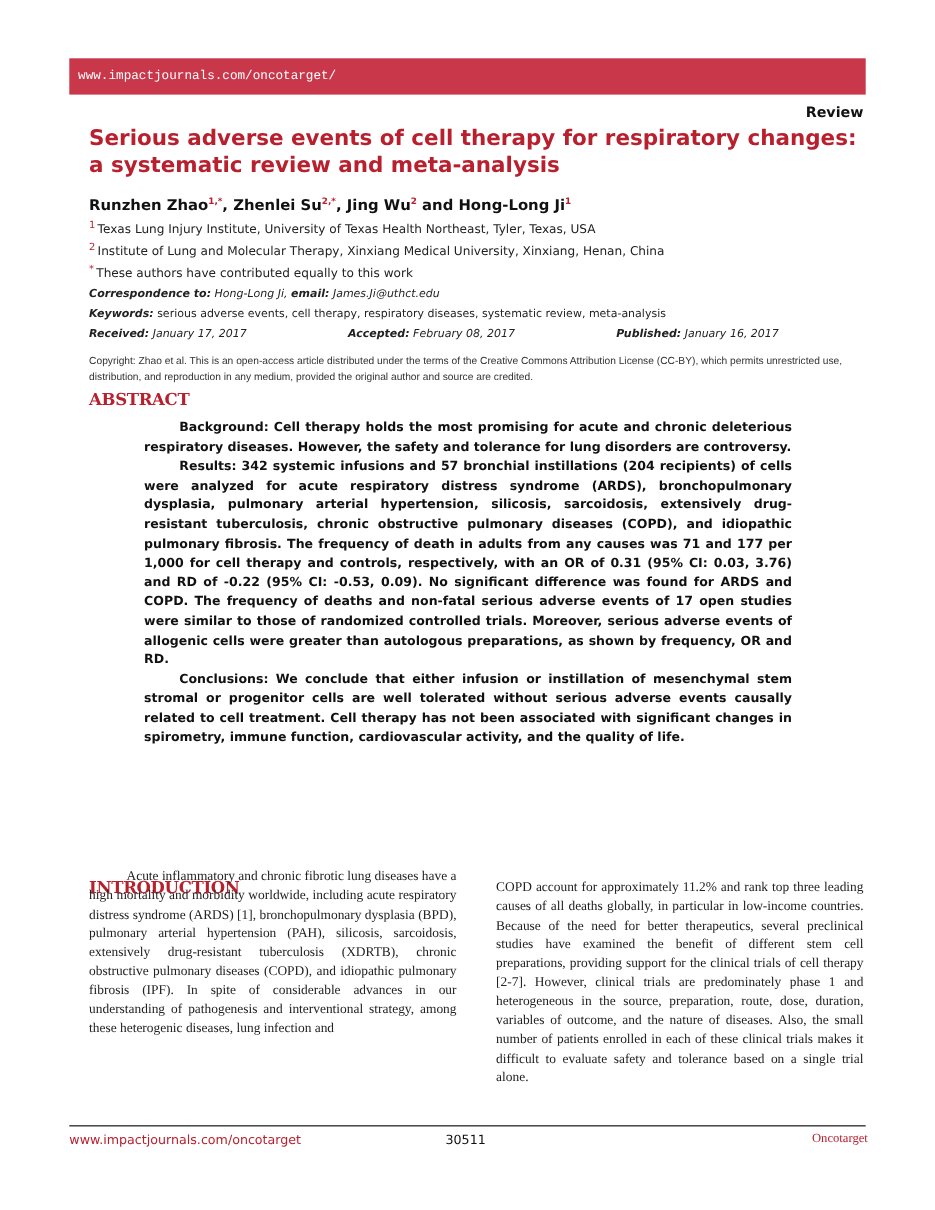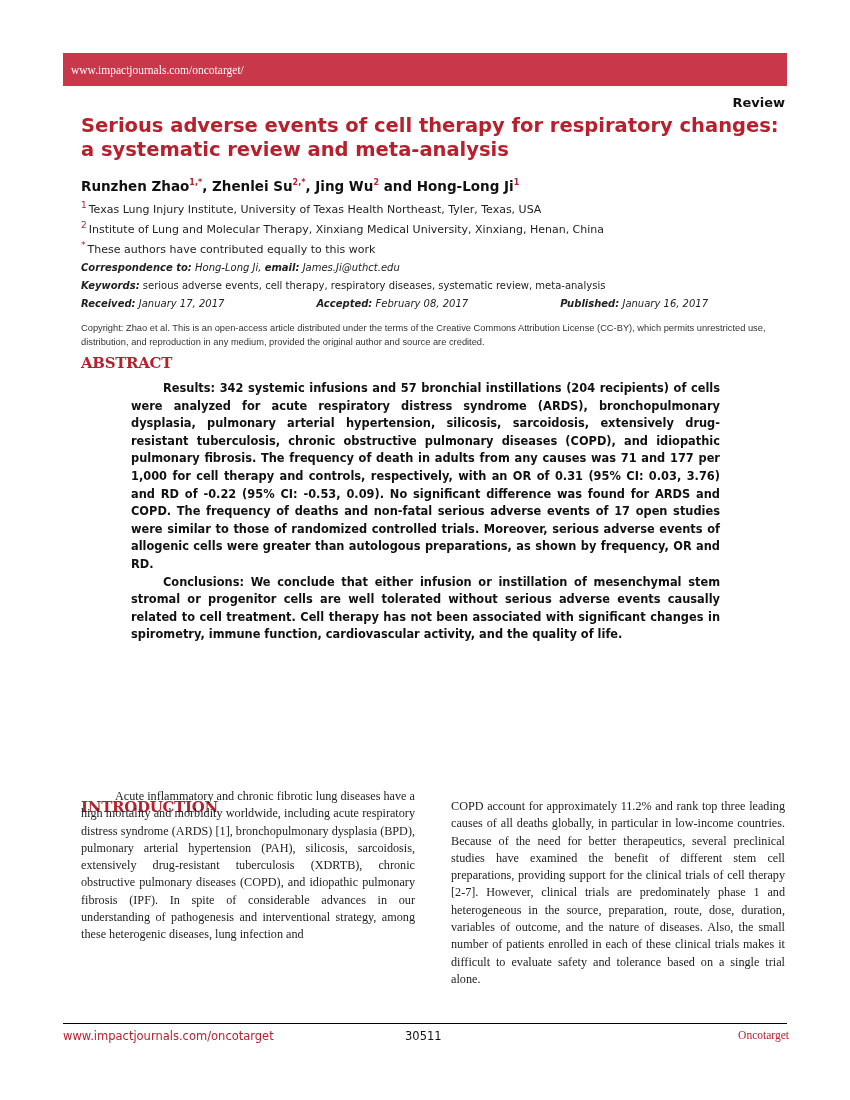--- a/index.html
+++ b/index.html
@@ -2,21 +2,21 @@
 <html><head>
 <meta charset="utf-8">
 <style>
   html, body { margin: 0; padding: 0; background: #ffffff; }
   body { width: 850px; height: 1100px; position: relative; overflow: hidden; color: #1a1a1a; }
   .banner {
     position: absolute; left: 63px; top: 53px; width: 724px; height: 33px;
     background: #c8374a; color: #ffffff;
     display: flex; align-items: center; justify-content: space-between;
     box-sizing: border-box; padding: 14px 8px;
-    font-family: Liberation Serif, serif;
+    font-family: Liberation Mono, monospace;
   }
   .banner .url { font-size: 11.5px; }
   .banner .cite { font-size: 14px; font-weight: bold; }
   .article-type {
     position: absolute; right: 65px; top: 95px;
     font-family: "DejaVu Sans", sans-serif; font-weight: bold; font-size: 13px; color: #111;
   }
   .title {
     position: absolute; left: 81px; top: 114px; width: 710px;
     font-family: "DejaVu Sans", sans-serif; font-weight: bold; font-size: 19.5px; line-height: 24px;
@@ -112,20 +112,21 @@
   <span class="d"><b>Received:</b> <span>January 17, 2017</span></span>
   <span class="d"><b>Accepted:</b> <span>February 08, 2017</span></span>
   <span class="d"><b>Published:</b> <span>January 16, 2017</span></span>
 </div>
 
 <div class="copyright">Copyright: Zhao et al. This is an open-access article distributed under the terms of the Creative Commons Attribution License (CC-BY), which permits unrestricted use, distribution, and reproduction in any medium, provided the original author and source are credited.</div>
 
 <div class="heading" style="left:81px; top:354px;">ABSTRACT</div>
 
 <div class="abstract">
+  <p>Background: Cell therapy holds the most promising for acute and chronic deleterious respiratory diseases. However, the safety and tolerance for lung disorders are controversy.</p>
   <p>Results: 342 systemic infusions and 57 bronchial instillations (204 recipients) of cells were analyzed for acute respiratory distress syndrome (ARDS), bronchopulmonary dysplasia, pulmonary arterial hypertension, silicosis, sarcoidosis, extensively drug-resistant tuberculosis, chronic obstructive pulmonary diseases (COPD), and idiopathic pulmonary fibrosis. The frequency of death in adults from any causes was 71 and 177 per 1,000 for cell therapy and controls, respectively, with an OR of 0.31 (95% CI: 0.03, 3.76) and RD of -0.22 (95% CI: -0.53, 0.09). No significant difference was found for ARDS and COPD. The frequency of deaths and non-fatal serious adverse events of 17 open studies were similar to those of randomized controlled trials. Moreover, serious adverse events of allogenic cells were greater than autologous preparations, as shown by frequency, OR and RD.</p>
   <p>Conclusions: We conclude that either infusion or instillation of mesenchymal stem stromal or progenitor cells are well tolerated without serious adverse events causally related to cell treatment. Cell therapy has not been associated with significant changes in spirometry, immune function, cardiovascular activity, and the quality of life.</p>
 </div>
 
 <div class="heading" style="left:81px; top:798px;">INTRODUCTION</div>
 
 <div class="col col-left">
   <p>Acute inflammatory and chronic fibrotic lung diseases have a high mortality and morbidity worldwide, including acute respiratory distress syndrome (ARDS) [1], bronchopulmonary dysplasia (BPD), pulmonary arterial hypertension (PAH), silicosis, sarcoidosis, extensively drug-resistant tuberculosis (XDRTB), chronic obstructive pulmonary diseases (COPD), and idiopathic pulmonary fibrosis (IPF). In spite of considerable advances in our understanding of pathogenesis and interventional strategy, among these heterogenic diseases, lung infection and</p>
 </div>
 <div class="col col-right">

